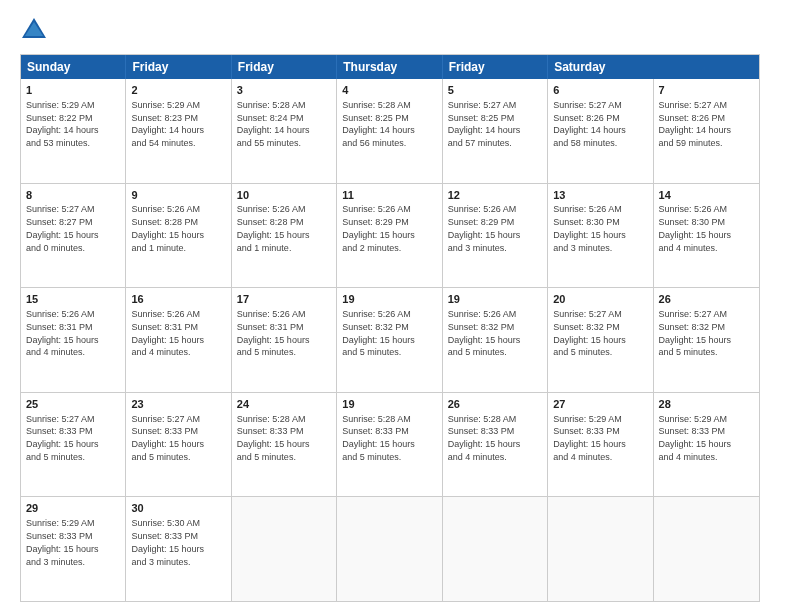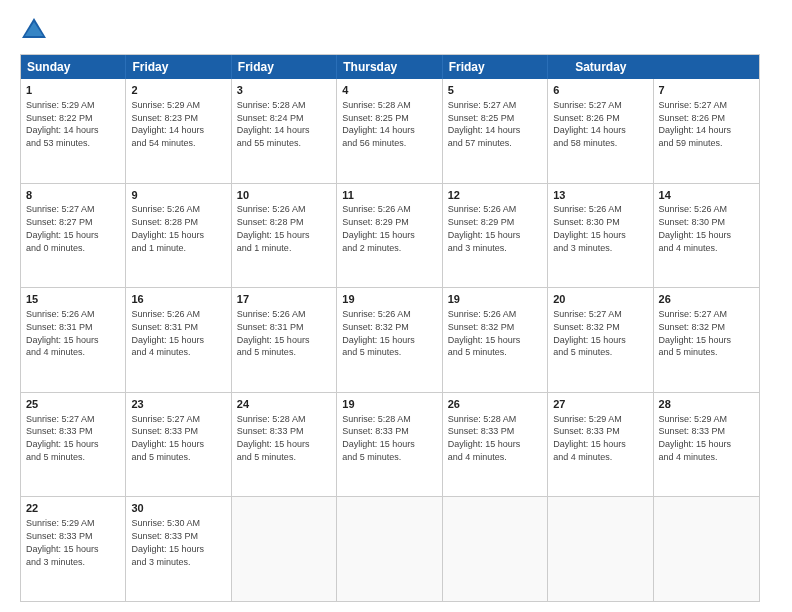--- a/index.html
+++ b/index.html
@@ -71,21 +71,21 @@
       background: #1a5fa8;
     }
     .cal-header-cell {
       color: #fff;
       font-size: 12px;
       font-weight: bold;
       padding: 5px 6px;
       text-align: left;
       border-right: 1px solid #2a6fb8;
     }
-    .cal-header-cell:last-child { border-right: none; text-align: center; }
+    .cal-header-cell:last-child { border-right: none; }
     .cal-body {
       flex: 1;
       display: flex;
       flex-direction: column;
     }
     .cal-row {
       flex: 1;
       display: grid;
       grid-template-columns: repeat(7, 1fr);
       border-top: 1px solid #ccc;
@@ -259,21 +259,21 @@
           <div class="cal-cell"><span class="day-num">27</span><span class="cell-text" style="white-space: pre-line;">Sunrise: 5:29 AM
 Sunset: 8:33 PM
 Daylight: 15 hours
 and 4 minutes.</span></div>
           <div class="cal-cell"><span class="day-num">28</span><span class="cell-text" style="white-space: pre-line;">Sunrise: 5:29 AM
 Sunset: 8:33 PM
 Daylight: 15 hours
 and 4 minutes.</span></div>
         </div>
         <div class="cal-row">
-          <div class="cal-cell"><span class="day-num">22</span><span class="cell-text" style="white-space: pre-line;">Sunrise: 5:29 AM
+          <div class="cal-cell"><span class="day-num">29</span><span class="cell-text" style="white-space: pre-line;">Sunrise: 5:29 AM
 Sunset: 8:33 PM
 Daylight: 15 hours
 and 3 minutes.</span></div>
           <div class="cal-cell"><span class="day-num">30</span><span class="cell-text" style="white-space: pre-line;">Sunrise: 5:30 AM
 Sunset: 8:33 PM
 Daylight: 15 hours
 and 3 minutes.</span></div>
           <div class="cal-cell empty"></div>
           <div class="cal-cell empty"></div>
           <div class="cal-cell empty"></div>

